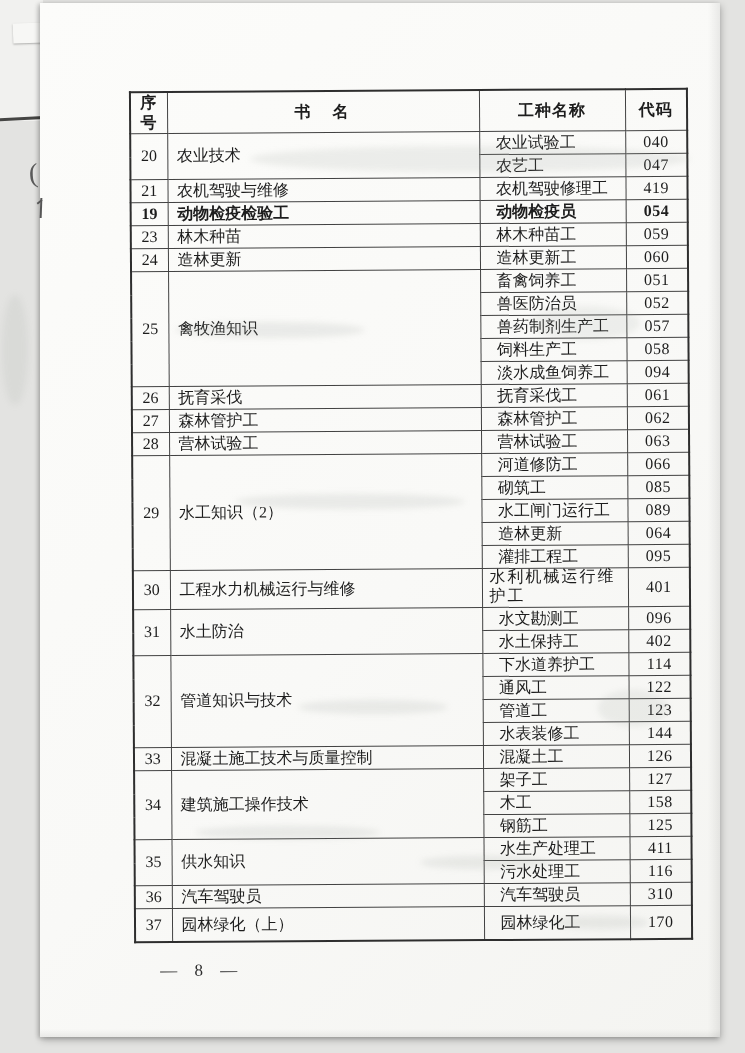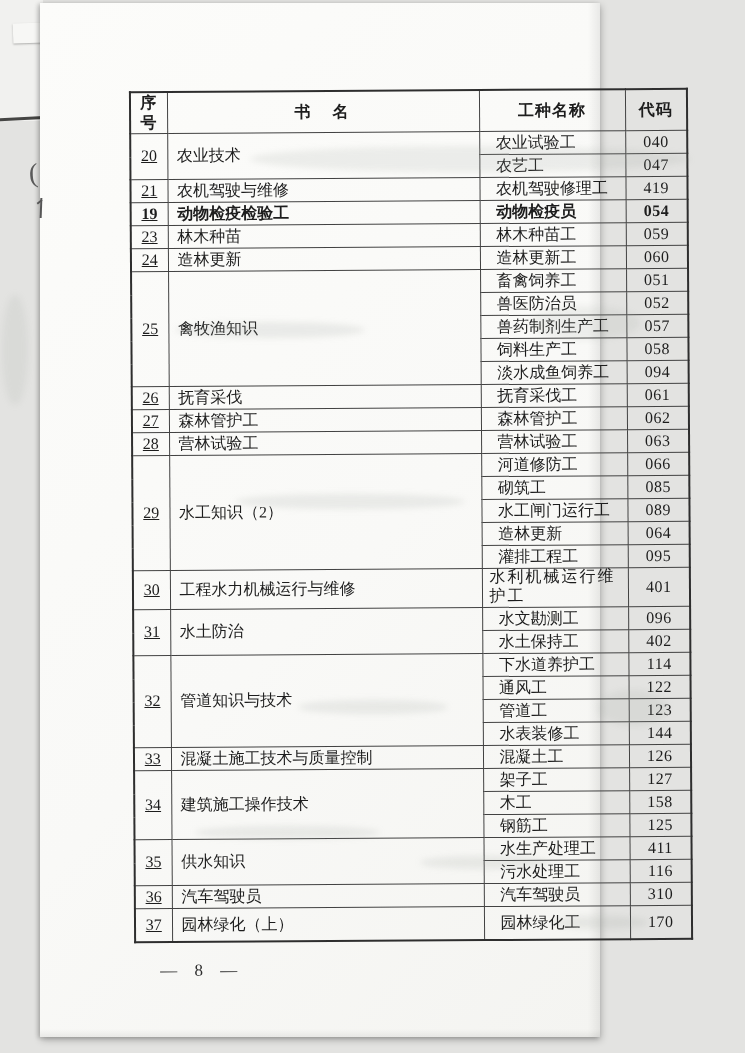--- a/index.html
+++ b/index.html
@@ -19,21 +19,21 @@
   .edge-line {
     position:absolute; left:-4px; top:117px; width:54px; height:3px;
     background:#454543; border-radius:2px; transform:rotate(-3deg);
   }
   .scrap {
     position:absolute; left:13px; top:23px; width:32px; height:20px;
     background:#f7f7f5; box-shadow:0 1px 2px rgba(0,0,0,0.28);
     transform:rotate(-2deg);
   }
   .paper {
-    position:absolute; left:40px; top:3px; width:560px; height:1034px;
+    position:absolute; left:40px; top:3px; width:680px; height:1034px;
     background:linear-gradient(135deg,#fcfcfa 0%,#f9f9f7 55%,#f4f4f1 100%);
     box-shadow:-2px 1px 4px rgba(0,0,0,0.18), 1px 3px 7px rgba(0,0,0,0.25);
   }
   .paper::after {               
     content:''; position:absolute; right:0; top:0; width:12px; height:100%;
     background:linear-gradient(to right, rgba(0,0,0,0), rgba(0,0,0,0.07));
   }
   .paper::before {              
     content:''; position:absolute; left:0; bottom:0; width:100%; height:8px;
     background:linear-gradient(to bottom, rgba(0,0,0,0), rgba(0,0,0,0.06));
@@ -49,21 +49,21 @@
     font-size:16px; color:#1d1d1d;
     border:2px solid #2e2e2e;
   }
   table.doc th, table.doc td { border:1.5px solid #424242; }
   thead th {
     height:41px; font-weight:600; text-align:center;
     padding:0 2px; line-height:1.25; letter-spacing:1px;
   }
   th.th-book { letter-spacing:3px; }
   tbody td { height:23px; padding:0 4px; line-height:1.15; }
-  td.no   { text-align:center;text-decoration:underline; }
+  td.no   { text-align:center; }
   td.book { text-align:left; padding-left:9px; }
   td.job  { text-align:left; padding-left:16px; }
   td.code { text-align:center; letter-spacing:0.5px; }
   td.spread { letter-spacing:2px; padding-left:7px; padding-right:2px; line-height:19px;font-family:Liberation Mono, monospace; }
   tbody tr:last-child td { height:33px; }
   tr.bold-row td { font-weight:bold; }
   
   .footer {
     position:absolute; left:115px; top:958px; width:140px;
     font-size:17px; color:#2e2e2e; word-spacing:11px; letter-spacing:1px;

